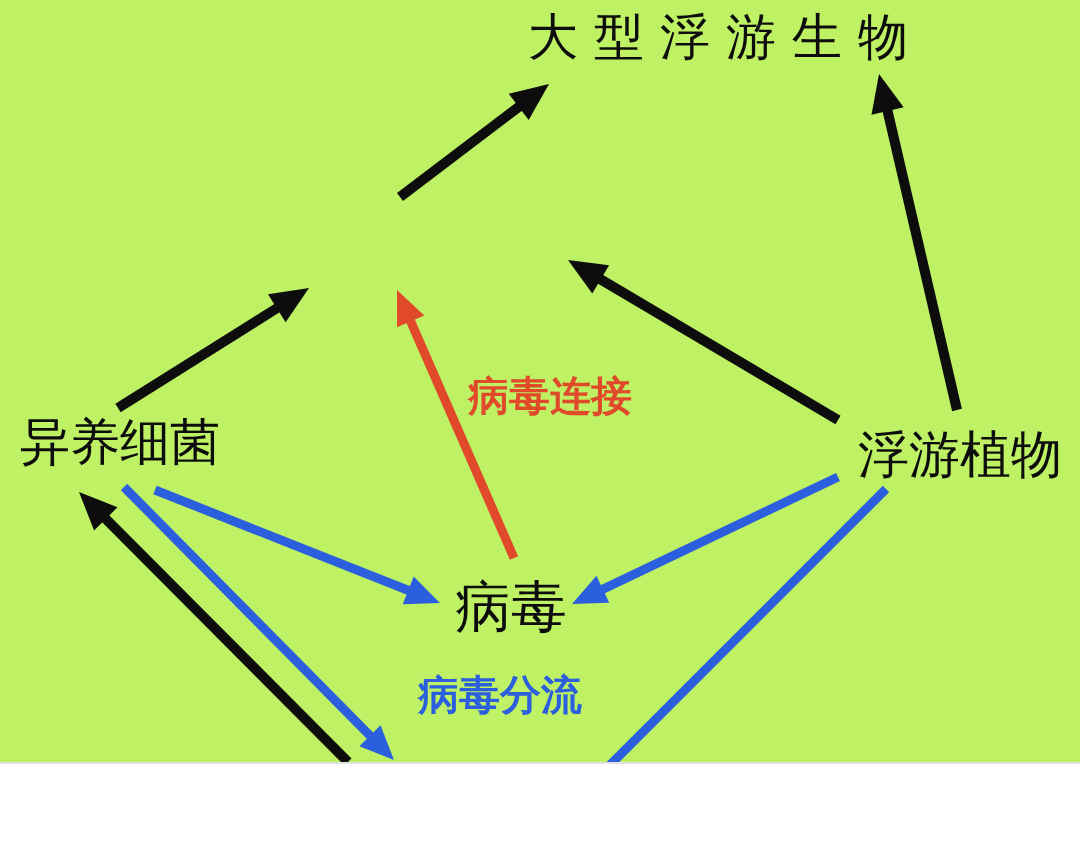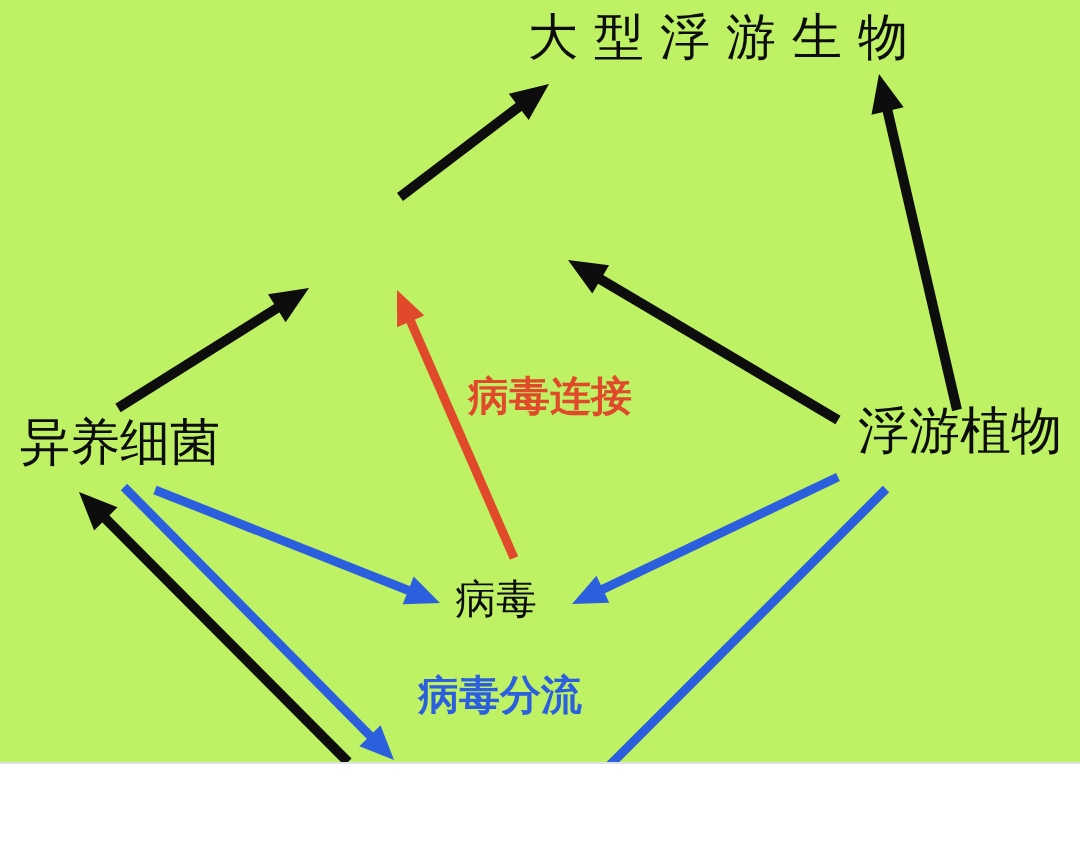--- a/index.html
+++ b/index.html
@@ -63,20 +63,20 @@
       <line x1="124" y1="487" x2="378.36810004129677" y2="744.1944122639778" stroke="#2b5fdd" stroke-width="9"></line>
       <polygon points="394,760 359.39253457185873,746.1260734959417 380.5093117090544,725.2413488547593" fill="#2b5fdd"></polygon>
       <line x1="838" y1="477" x2="592.0608207144339" y2="594.4220893581462" stroke="#2b5fdd" stroke-width="9"></line>
       <polygon points="572,604 596.4646016825062,575.863799749854 609.2610005157522,602.6657059675188" fill="#2b5fdd"></polygon>
       <line x1="886" y1="489" x2="588.718983745777" y2="786.281016254223" stroke="#2b5fdd" stroke-width="9"></line>
       <polygon points="573,802 586.6825162159596,767.3164123827999 607.6835876172001,788.3174837840404" fill="#2b5fdd"></polygon>
     </svg>
 
   <div class="node" style="left: 528px; top: 12px; font-size: 50px; letter-spacing: 16px; color: rgb(13, 13, 13);">大型浮游生物</div>
   <div class="node" style="left: 20px; top: 417px; font-size: 50px; letter-spacing: 0px; color: rgb(13, 13, 13); text-align: right;">异养细菌</div>
-  <div class="node" style="left: 858px; top: 405px; font-size: 51px; letter-spacing: 0px; color: rgb(13, 13, 13);">浮游植物</div>
-  <div class="node" style="left: 455px; top: 579px; font-size: 41px; letter-spacing: 0px; color: rgb(13, 13, 13); text-align: center;">病毒</div>
+  <div class="node" style="left: 858px; top: 429px; font-size: 51px; letter-spacing: 0px; color: rgb(13, 13, 13);">浮游植物</div>
+  <div class="node" style="left: 455px; top: 579px; font-size: 56px; letter-spacing: 0px; color: rgb(13, 13, 13); text-align: center;">病毒</div>
 
   <div class="edge-label" style="left: 468px; top: 376px; font-size: 41px; color: rgb(224, 74, 43);">病毒连接</div>
   <div class="edge-label" style="left: 418px; top: 675px; font-size: 41px; color: rgb(43, 95, 221);">病毒分流</div>
 
   <div class="bottom-edge"></div>
 </div>
 
 </body></html>

